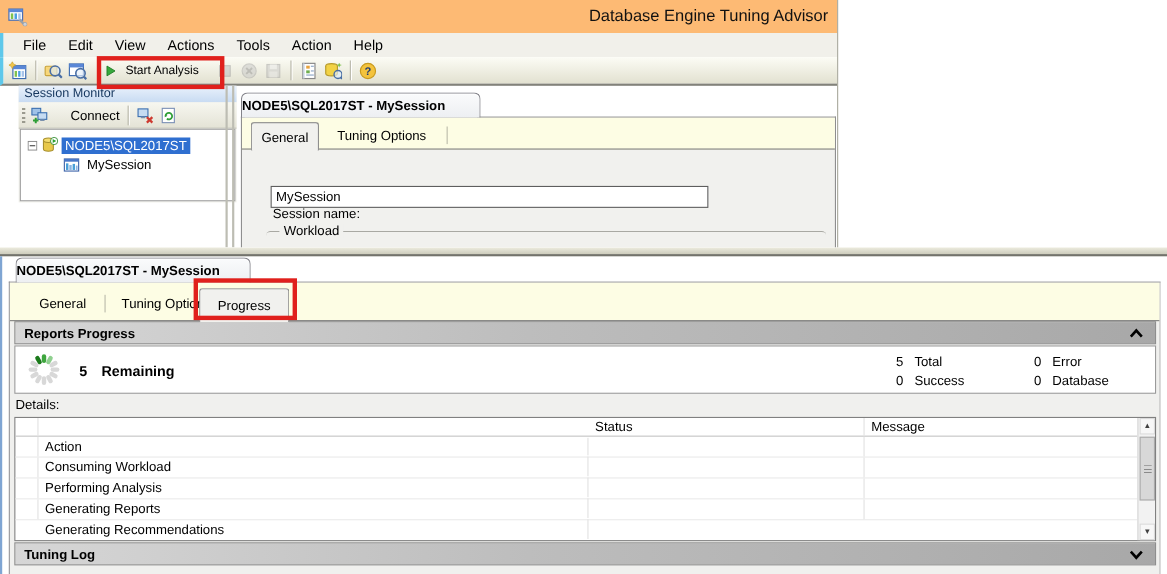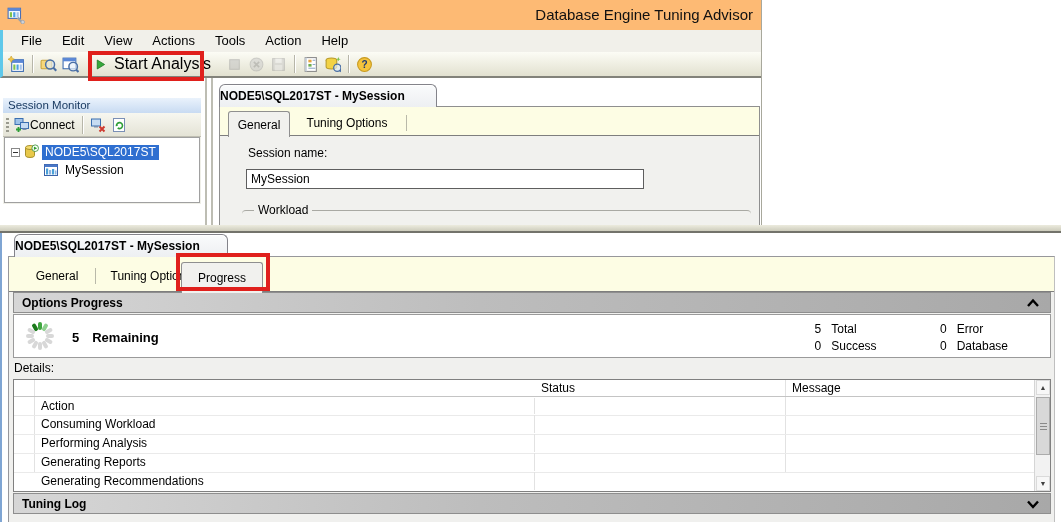--- a/index.html
+++ b/index.html
@@ -11,28 +11,28 @@
   .top-window{position:absolute;left:0;top:0;width:762px;height:225px;overflow:hidden;background:#fff;border-right:1px solid #A8A89C;}
   .titlebar{position:absolute;left:0;top:0;width:100%;height:30px;background:#fdba74;}
   .app-icon{position:absolute;left:7px;top:6px;width:18px;height:18px;}
   .win-title{position:absolute;right:8px;top:0;height:30px;line-height:30px;font-size:15px;color:#111;}
   .menubar{position:absolute;left:0;top:30px;width:100%;height:22px;background:#F1F0EA;border-left:3px solid #5FC8EA;display:flex;align-items:center;padding-left:8px;}
   .menu-item{padding:0 10px;font-size:13px;height:22px;line-height:22px;cursor:default;}
   .toolbar{position:absolute;left:0;top:52px;width:100%;height:26px;background:linear-gradient(#FCFCF5,#E2E1D0);border-left:3px solid #5FC8EA;border-bottom:2px solid #82827A;display:flex;align-items:center;gap:5px;padding-left:5px;}
   .tb-icon{width:17px;height:17px;flex:0 0 auto;}
   .tb-sep{width:1px;height:18px;background:#B7B6A9;box-shadow:1px 0 0 #fff;margin:0 2px;}
   .disabled{opacity:.5;filter:grayscale(1);}
-  .start-analysis{display:flex;align-items:center;gap:7px;padding:0 10px;height:24px;font-size:16px;}
-
-  
-  .sm-panel{position:absolute;left:3px;top:78px;width:198px;height:106px;background:#EFEFE8;margin-top:20px;}
+  .start-analysis{display:flex;align-items:center;gap:7px;padding:0 10px;height:24px;font-size:11px;}
+
+  
+  .sm-panel{position:absolute;left:17px;top:78px;width:198px;height:106px;background:#EFEFE8;}
   .sm-header{height:15px;background:linear-gradient(#EAF2FC,#C8DBF2);color:#15365E;font-size:11.5px;padding:1px 0 0 5px;}
   .sm-toolbar{height:24px;background:linear-gradient(#F7F7F0,#E4E3D6);border-bottom:1px solid #BFBEB2;display:flex;align-items:center;padding-left:3px;gap:5px;}
   .grip{width:3px;height:14px;background:repeating-linear-gradient(to bottom,#9a9a8e 0 2px,transparent 2px 4px);}
-  .sm-btn{display:flex;align-items:center;gap:0;font-size:12px;}
+  .sm-btn{display:flex;align-items:center;gap:20px;font-size:12px;}
   .sm-icon{width:16px;height:16px;}
   .sm-tree{position:absolute;left:1px;right:1px;top:39px;bottom:1px;background:#fff;border:1px solid #A0A0A0;padding-top:5px;}
   .tree-row{display:flex;align-items:center;height:18px;gap:3px;}
   .tree-root{padding-left:6px;}
   .tree-child{padding-left:38px;}
   .expander{width:9px;height:9px;flex:0 0 auto;}
   .tree-icon{width:16px;height:16px;flex:0 0 auto;}
   .tree-label{padding:0 3px;height:15px;line-height:15px;}
   .selected{background:#2F6FD0;color:#fff;}
 
@@ -42,21 +42,21 @@
   
   .doc-tab{position:absolute;height:23px;background:linear-gradient(#FAFBFC,#EDEFF2);border:1px solid #83838A;border-bottom:none;border-radius:6px 6px 0 0;box-shadow:inset 0 1px 0 #fff;font-weight:bold;display:flex;align-items:center;z-index:3;}
   .doc-tab-top{left:219px;top:84px;width:218px;}
   .tabpage-top{position:absolute;left:219px;top:106px;width:541px;height:119px;border:1px solid #8F8F8F;border-bottom:none;background:#F1F1EE;z-index:2;}
   .strip{position:relative;background:#FDFDE4;border-bottom:1px solid #7E7E7E;}
   .strip-top{height:29px;}
   .inner-tab-active{position:absolute;background:#F1F1EE;border:1px solid #8F8F8F;border-bottom:none;border-radius:3px 3px 0 0;display:flex;align-items:center;justify-content:center;z-index:2;}
   .inner-tab-label{position:absolute;display:flex;align-items:center;justify-content:center;}
   .strip-divider{position:absolute;width:1px;height:16px;background:#B9B9A9;}
   .content-top{position:relative;height:89px;}
-  .lbl{font-size:12px;}
+  .lbl{font-size:12px;margin-top:41px;}
   .session-name-input{position:absolute;left:26px;top:33px;width:398px;height:20px;border:1px solid #5E5E5E;background:#fff;font-family:"Liberation Sans",sans-serif;font-size:12px;padding:0 4px;}
   .workload-group{position:absolute;left:22px;right:8px;top:74px;height:14px;border-top:1px solid #A9A9A3;border-radius:4px 4px 0 0;}
   .workload-label{position:absolute;left:12px;top:-8px;background:#F1F1EE;padding:0 4px;}
 
   
   .boundary-bar{position:absolute;left:0;top:225px;width:1061px;height:8px;background:linear-gradient(#ECEBDE,#CDCCBC);border-bottom:2px solid #73736B;}
 
   
   .bw-left{position:absolute;left:0;top:233px;width:2px;height:289px;background:#7FA5D3;}
   .doc-tab-bottom{left:14px;top:234px;width:214px;}
@@ -282,21 +282,21 @@
       <div class="inner-tab-label" style="left:92px;top:5px;width:100px;height:28px;">
         <span>Tuning Options</span>
       </div>
       <div class="inner-tab-active" style="left:172px;top:5px;width:82px;height:31px;">
         <span>Progress</span>
       </div>
     </div>
   </div>
 
   <div class="section-bar tp-bar">
-    <span>Options Progress</span>
+    <span>Reports Progress</span>
     <svg class="bar-chevron" width="14" height="10" viewBox="0 0 14 10">
       <polyline points="2,8 7,2.5 12,8" fill="none" stroke="#000" stroke-width="2.4"></polyline>
     </svg>
   </div>
 
   <div class="summary-panel">
     <svg class="spinner" viewBox="0 0 32 32">
       <rect x="14" y="2" width="4" height="8" rx="2" fill="#3FA63F" transform="rotate(0 16 16)"></rect>
       <rect x="14" y="2" width="4" height="8" rx="2" fill="#8FD08F" transform="rotate(30 16 16)"></rect>
       <rect x="14" y="2" width="4" height="8" rx="2" fill="#D8D8D8" transform="rotate(60 16 16)"></rect>

